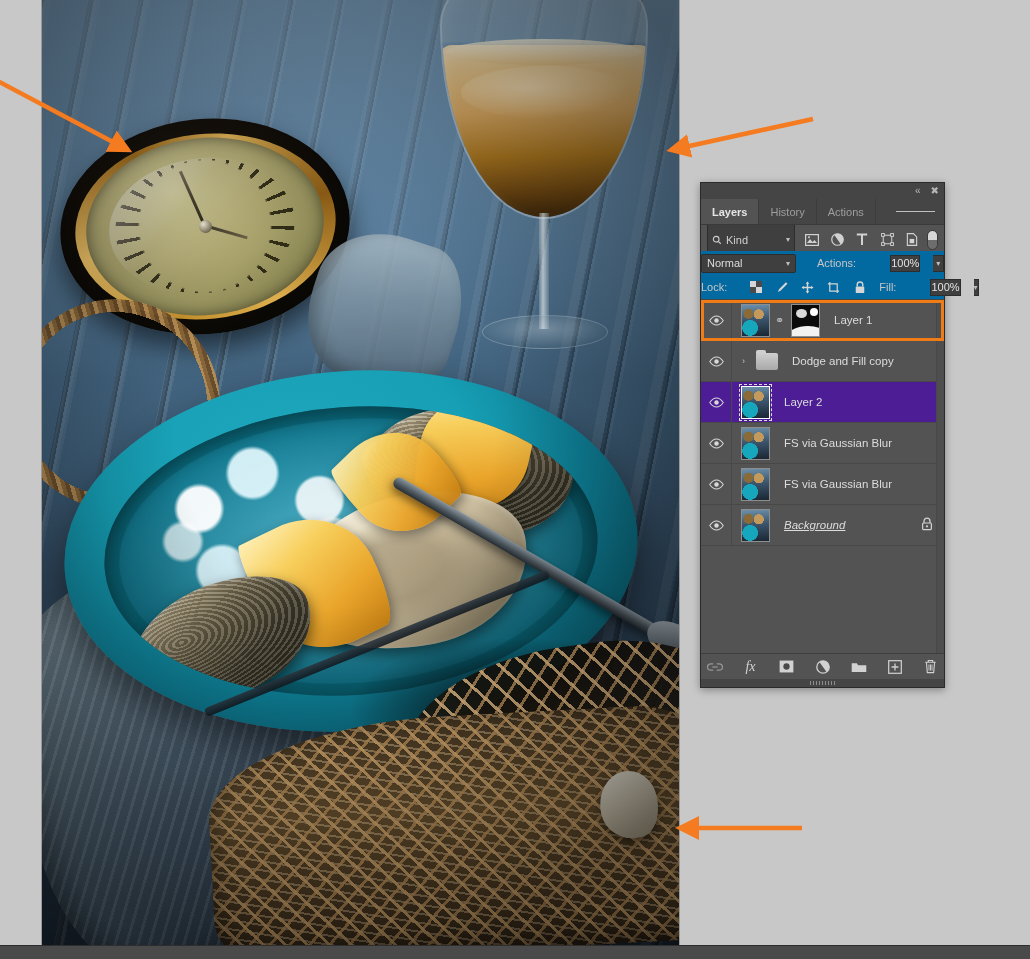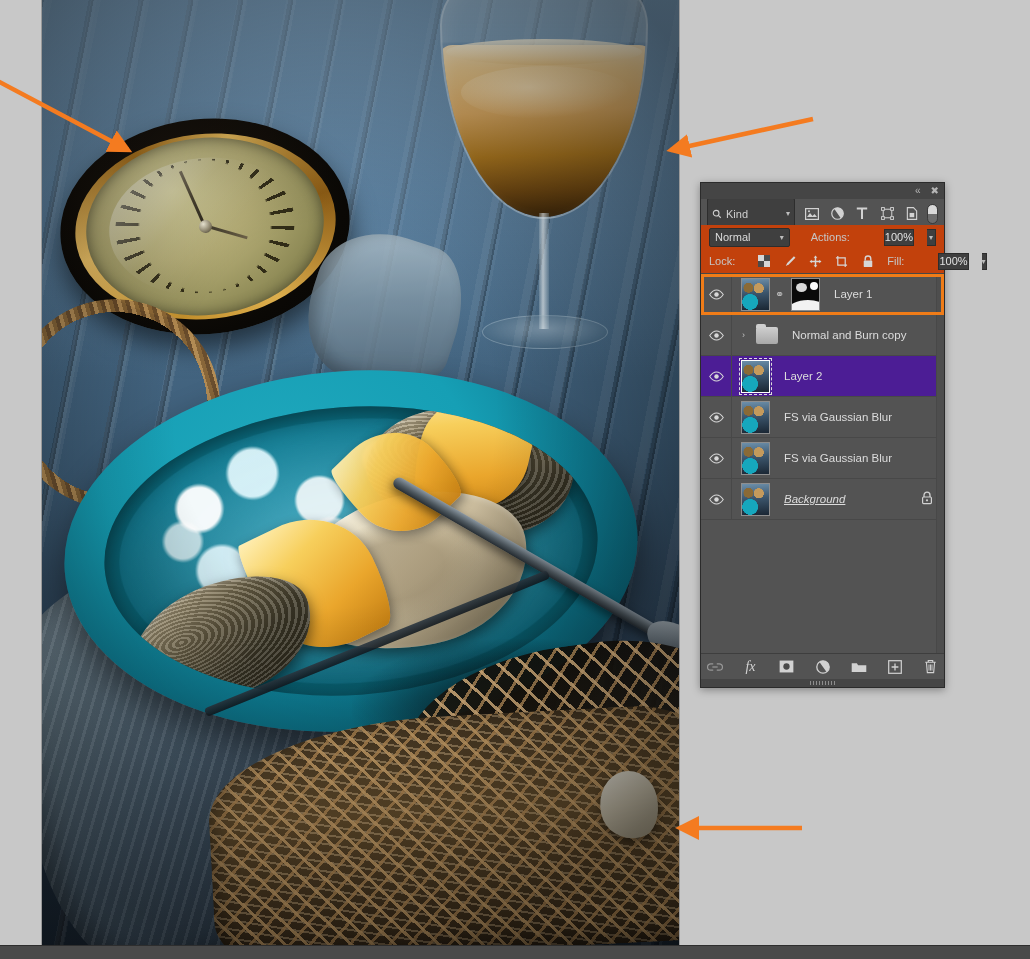--- a/index.html
+++ b/index.html
@@ -347,21 +347,21 @@
   .kind-select .chev { margin-left:auto; font-size:8px; color:#bdbdbd; }
   .filter-icons { display:flex; align-items:center; gap:11px; margin-left:10px; }
   .fi { width:14px; height:14px; cursor:pointer; display:flex; align-items:center; justify-content:center; color:#d2d2d2;}
   .toggle-pill {
     margin-left:auto; width:11px; height:20px; border-radius:6px;
     background: linear-gradient(180deg,#d8d8d8 0 48%, #6d6d6d 48% 100%);
     border:1px solid #3a3a3a; cursor:pointer;
   }
 
   .blend-row, .lock-row {
-    height: 24px; display:flex; align-items:center; padding: 0 8px; background:#c2410c; gap:13px;
+    height: 24px; display:flex; align-items:center; padding: 0 0; background:#0369a1; gap:13px;
   }
   .blend-select {
     width: 140px; height: 19px; background:#3f3f3f; border:1px solid #2d2d2d; border-radius:2px;
     display:flex; align-items:center; padding:0 5px; color:#dcdcdc; font-size:11px; cursor:pointer;
   }
   .blend-select .chev { margin-left:auto; font-size:8px; color:#bdbdbd; }
   .lbl { font-size:11px; color:#c6c6c6; margin-left:8px; }
   .num-field {
     width:38px; height:17px; background:#3f3f3f; border:1px solid #2d2d2d;
     color:#e2e2e2; font-size:11px; display:flex; align-items:center; justify-content:center;
@@ -542,20 +542,36 @@
     </svg>
   </div>
 
   <div id="layers-panel">
 
     <div class="panel-titlebar">
       <span class="tb-btn">«</span>
       <span class="tb-btn">✖</span>
     </div>
 
+    <div class="tab-bar">
+      <div class="tab active">
+        <span>Layers</span>
+      </div>
+      <div class="tab">
+        <span>History</span>
+      </div>
+      <div class="tab">
+        <span>Actions</span>
+      </div>
+      <div class="panel-menu">
+        <span></span>
+          <span></span>
+          <span></span>
+      </div>
+    </div>
 
     <div class="filter-row">
       <div class="kind-select">
         <svg width="10" height="10" viewBox="0 0 12 12">
           <circle cx="5" cy="5" r="3.4" fill="none" stroke="#cfcfcf" stroke-width="1.3"></circle>
           <line x1="7.6" y1="7.6" x2="10.5" y2="10.5" stroke="#cfcfcf" stroke-width="1.3"></line>
         </svg>
         <span>Kind</span>
         <span class="chev">▾</span>
       </div>
@@ -669,21 +685,21 @@
 
       <div class="layer-row">
         <div class="eye-cell">
           <svg class="eye" viewBox="0 0 16 11">
             <path d="M8 0.6 C12 0.6 15.2 5.5 15.2 5.5 C15.2 5.5 12 10.4 8 10.4 C4 10.4 0.8 5.5 0.8 5.5 C0.8 5.5 4 0.6 8 0.6 Z" fill="none" stroke="#d8d8d8" stroke-width="1.1"></path>
             <circle cx="8" cy="5.5" r="2.4" fill="#d8d8d8"></circle>
           </svg>
         </div>
         <span class="group-arrow">›</span>
         <div class="folder-ic"></div>
-        <span class="layer-name">Normal and Burn copy</span>
+        <span class="layer-name">Dodge and Fill copy</span>
       </div>
 
       <div class="layer-row selected">
         <div class="eye-cell">
           <svg class="eye" viewBox="0 0 16 11">
             <path d="M8 0.6 C12 0.6 15.2 5.5 15.2 5.5 C15.2 5.5 12 10.4 8 10.4 C4 10.4 0.8 5.5 0.8 5.5 C0.8 5.5 4 0.6 8 0.6 Z" fill="none" stroke="#d8d8d8" stroke-width="1.1"></path>
             <circle cx="8" cy="5.5" r="2.4" fill="#d8d8d8"></circle>
           </svg>
         </div>
         <div class="thumb selthumb">

